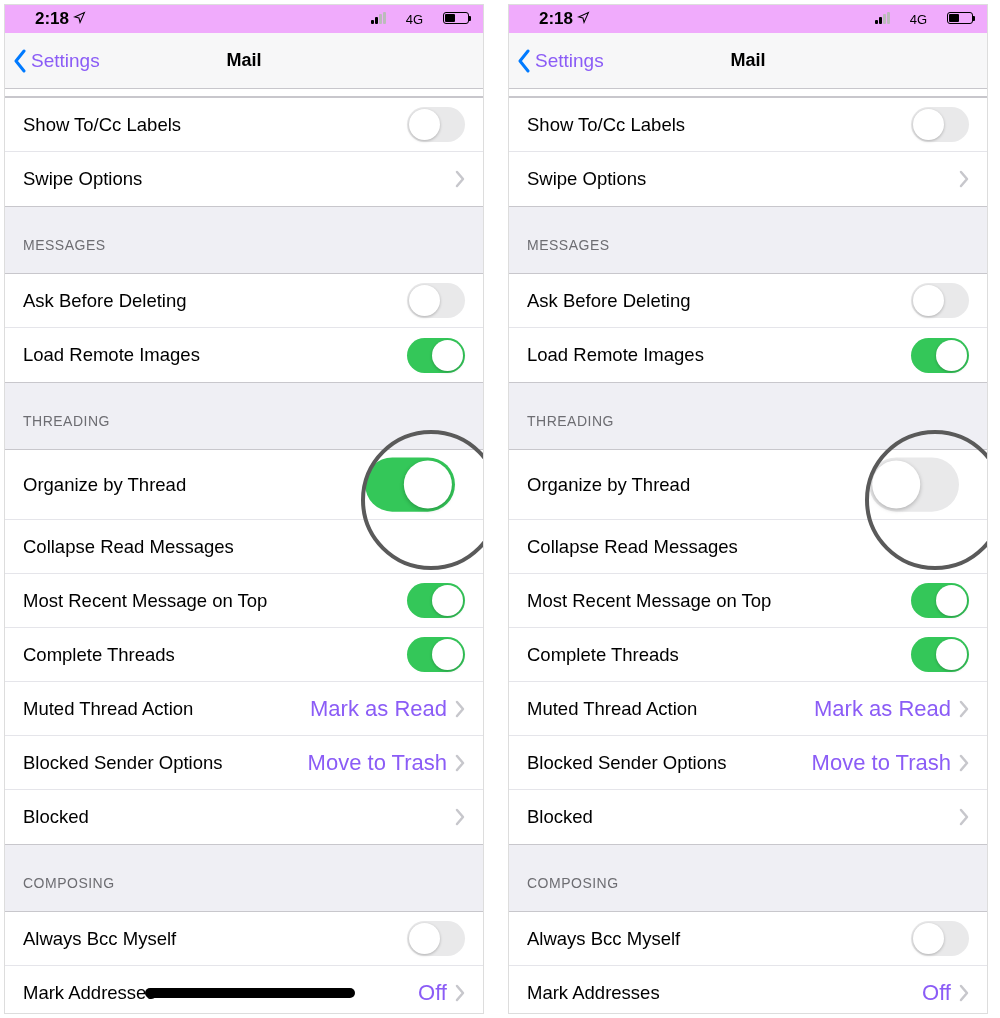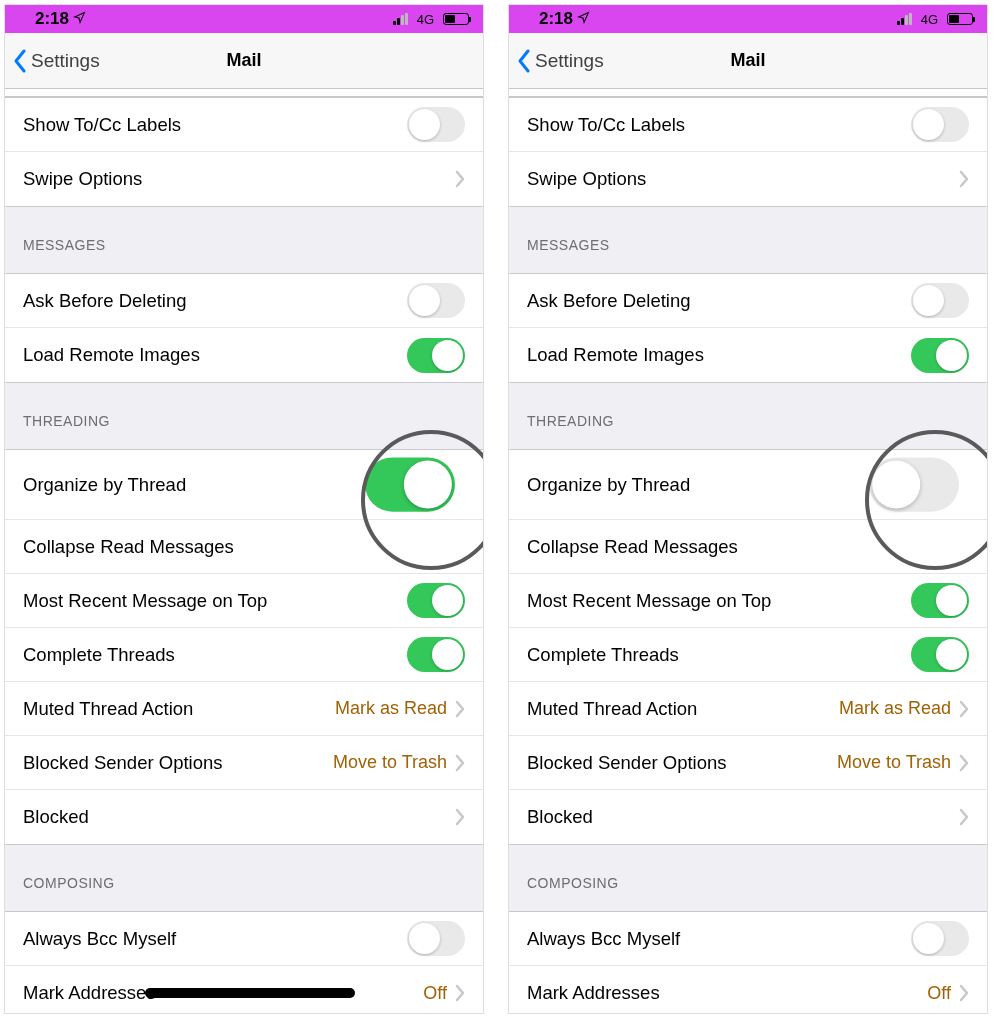--- a/index.html
+++ b/index.html
@@ -23,24 +23,24 @@
     position: relative;
   }
   .status-bar {
     height: 28px;
     display: flex;
     align-items: center;
     justify-content: space-between;
     padding: 0 14px 0 30px;
     font-size: 17px;
     font-weight: 600;
-    background: #d946ef;
+    background: #f0abfc;
   }
   .status-left { display: flex; align-items: center; gap: 4px; }
-  .status-right { display: flex; align-items: center; gap: 9px; }
+  .status-right { display: flex; align-items: flex-start; gap: 20px; }
   .loc-icon { font-size: 14px; }
   .sig-4g { font-size: 13px; font-weight: 500; }
   .signal-bars { display: inline-flex; align-items: flex-end; gap: 1px; height: 12px; }
   .signal-bars span { width: 3px; background: #000; border-radius: 1px; }
   .signal-bars span:nth-child(1){height:4px}
   .signal-bars span:nth-child(2){height:7px}
   .signal-bars span:nth-child(3){height:10px;background:#bbb}
   .signal-bars span:nth-child(4){height:12px;background:#bbb}
   .battery { width: 26px; height: 12px; border: 1px solid #000; border-radius: 3px; position: relative; }
   .battery::after { content:''; position:absolute; right:-3px; top:3px; width:2px; height:5px; background:#000; border-radius:0 1px 1px 0; }
@@ -50,21 +50,21 @@
     height: 56px;
     background: #f7f7f8;
     border-bottom: 1px solid #c8c7cc;
     display: flex;
     align-items: center;
     position: relative;
   }
   .nav-back {
     display: flex;
     align-items: center;
-    color: #404040;
+    color: #8b5cf6;
     font-size: 19px;
     padding-left: 8px;
     cursor: pointer;
   }
   .nav-back svg { width: 14px; height: 24px; margin-right: 4px; }
   .nav-title {
     position: absolute;
     left: 50%;
     transform: translateX(-50%);
     font-size: 18px;
@@ -92,22 +92,22 @@
     border-bottom: 1px solid #e5e5ea;
     position: relative;
   }
   .row:first-of-type { border-top: 1px solid #c8c7cc; }
   .row .label {
     font-size: 18.5px;
     color: #000;
     font-weight: 400;
   }
   .row .detail {
-    font-size: 18px;
-    color: #a16207;
+    font-size: 22px;
+    color: #8b5cf6;
     margin-right: 8px;
   }
   .row .right-group { display: flex; align-items: center; }
   .chevron { color: #c7c7cc; font-size: 22px; }
   .chevron svg { width: 10px; height: 18px; display:block; }
 
   .toggle {
     width: 58px;
     height: 35px;
     border-radius: 20px;

